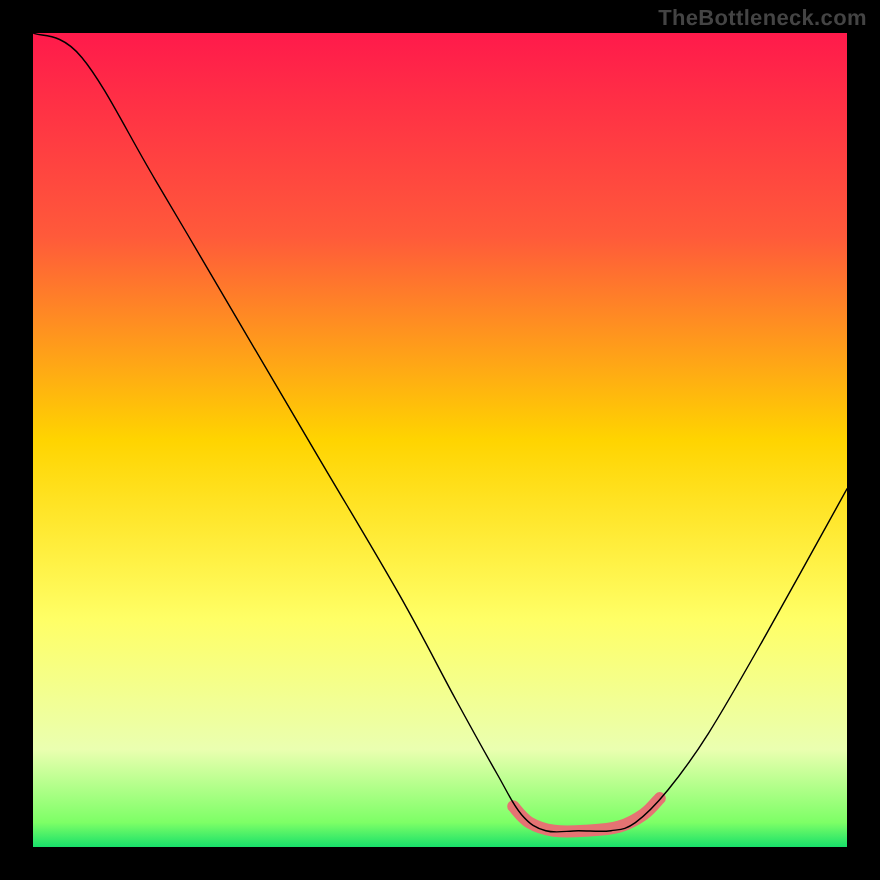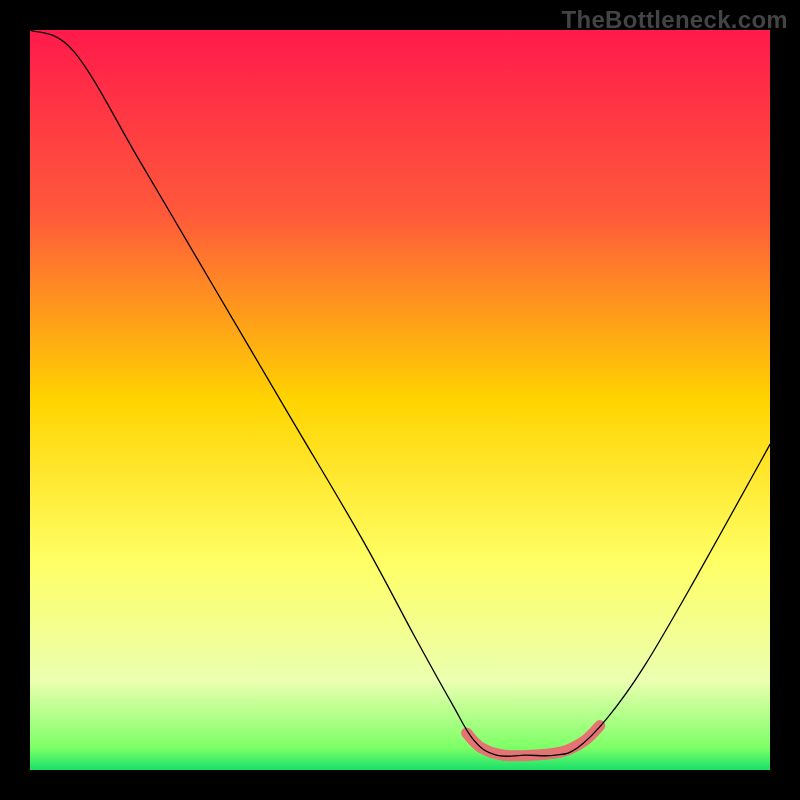--- a/index.html
+++ b/index.html
@@ -22,21 +22,21 @@
     left: 30px;
     top: 30px;
     width: 740px;
     height: 740px;
   }
   .watermark {
     position: absolute;
     top: 6px;
     right: 12px;
     color: #444;
-    font-size: 24px;
+    font-size: 20px;
     font-weight: 600;
     letter-spacing: 0.3px;
     user-select: none;
   }
   svg {
     display: block;
   }
 </style>
 </head>
 <body>

